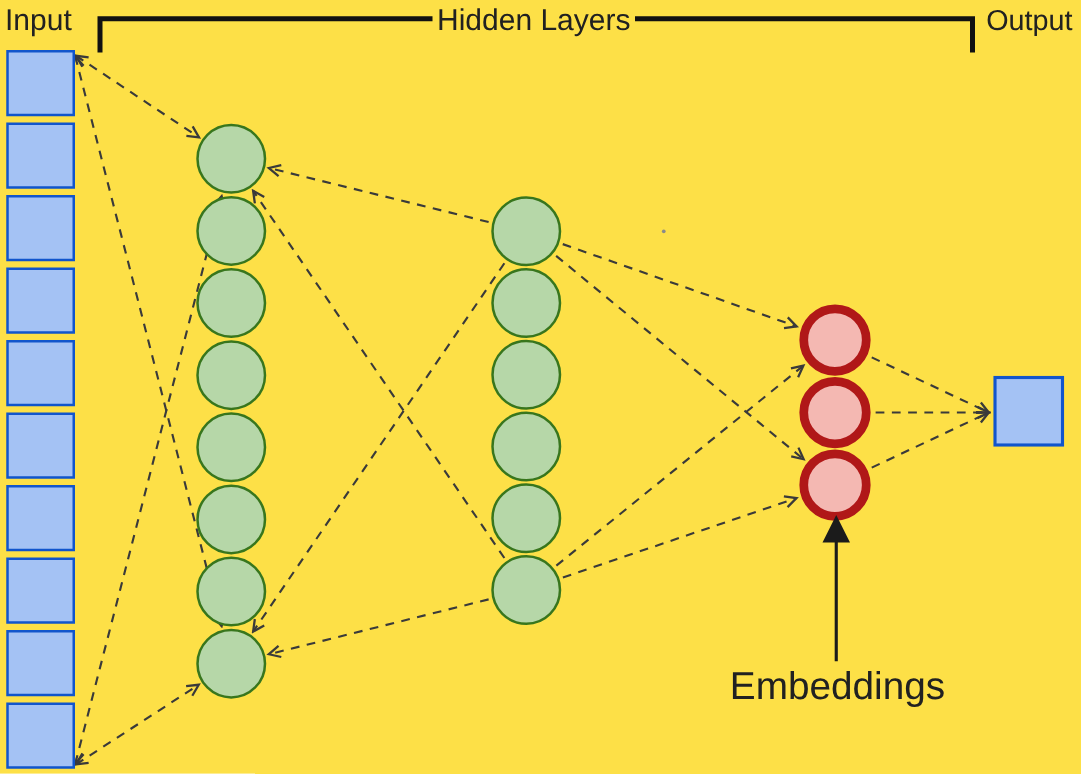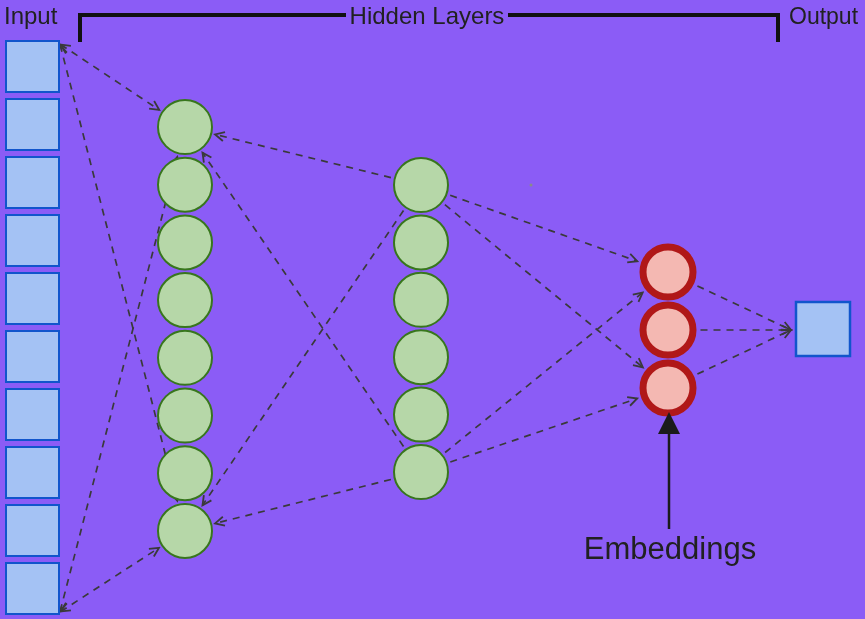--- a/index.html
+++ b/index.html
@@ -7,21 +7,21 @@
     padding: 0;
     background: #ffffff;
     width: 865px;
     height: 619px;
     overflow: hidden;
   }
   #stage {
     position: relative;
     width: 865px;
     height: 619px;
-    background: #8b5cf6;
+    background: #fde047;
   }
   svg text {
     font-family: "Liberation Sans", sans-serif;
     fill: #212121;
   }
   .conn {
     fill: none;
     stroke-dasharray: 7 6;
     stroke-width: 1.7;
   }

